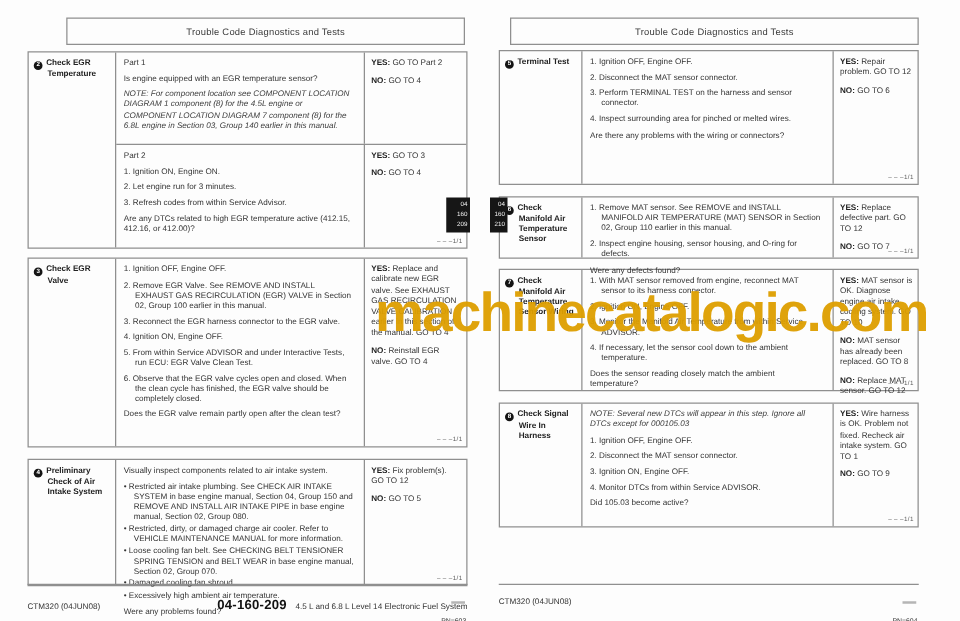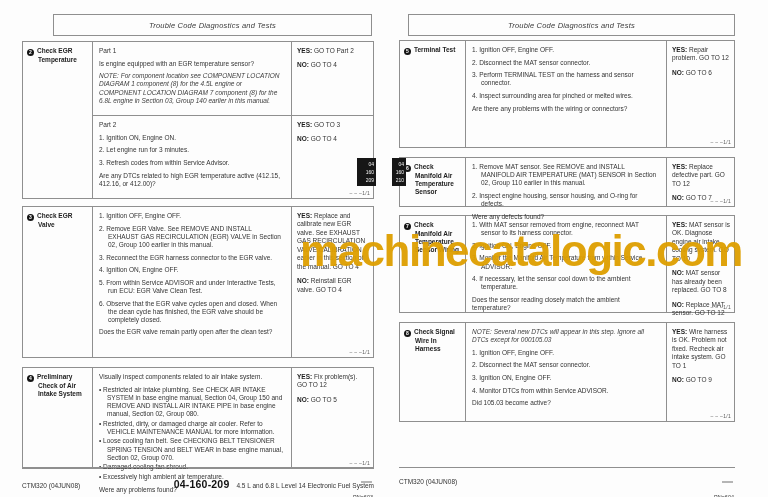--- a/index.html
+++ b/index.html
@@ -6,21 +6,21 @@
   html,body{margin:0;padding:0;background:#ffffff;}
   #stage{position:relative;width:768px;height:497px;background:#fdfdfd;overflow:hidden;
          font-family:"Liberation Sans",sans-serif;color:#2e2e2e;}
   .page{position:absolute;top:0;height:497px;}
   #p0{left:22px;width:352px;}
   #p1{left:399px;width:336px;}
 
   .hdr{border:1px solid #8f8f8f;height:20px;display:flex;align-items:center;justify-content:center;}
   #p0 .hdr{margin:14px 2px 0 31px;}
   #p1 .hdr{margin:14px 0 0 9px;}
-  .hdrt{font-style:italic;font-size:7.5px;color:#3a3a3a;letter-spacing:.2px;}
+  .hdrt{font-size:7.5px;color:#3a3a3a;letter-spacing:.2px;}
 
   #p0 .secs{margin-top:5px;}
   #p1 .secs{margin-top:4px;}
 
   .tbl{border:1px solid #8f8f8f;display:flex;box-sizing:border-box;background:#fdfdfd;}
   #p0 .tbl:nth-of-type(1){height:158px;margin-bottom:7px;}
   #p0 .tbl:nth-of-type(2){height:152px;margin-bottom:9px;}
   #p0 .tbl:nth-of-type(3){height:102px;}
   #p1 .tbl:nth-of-type(1){height:108px;margin-bottom:9px;}
   #p1 .tbl:nth-of-type(2){height:50px;margin-bottom:8px;}

